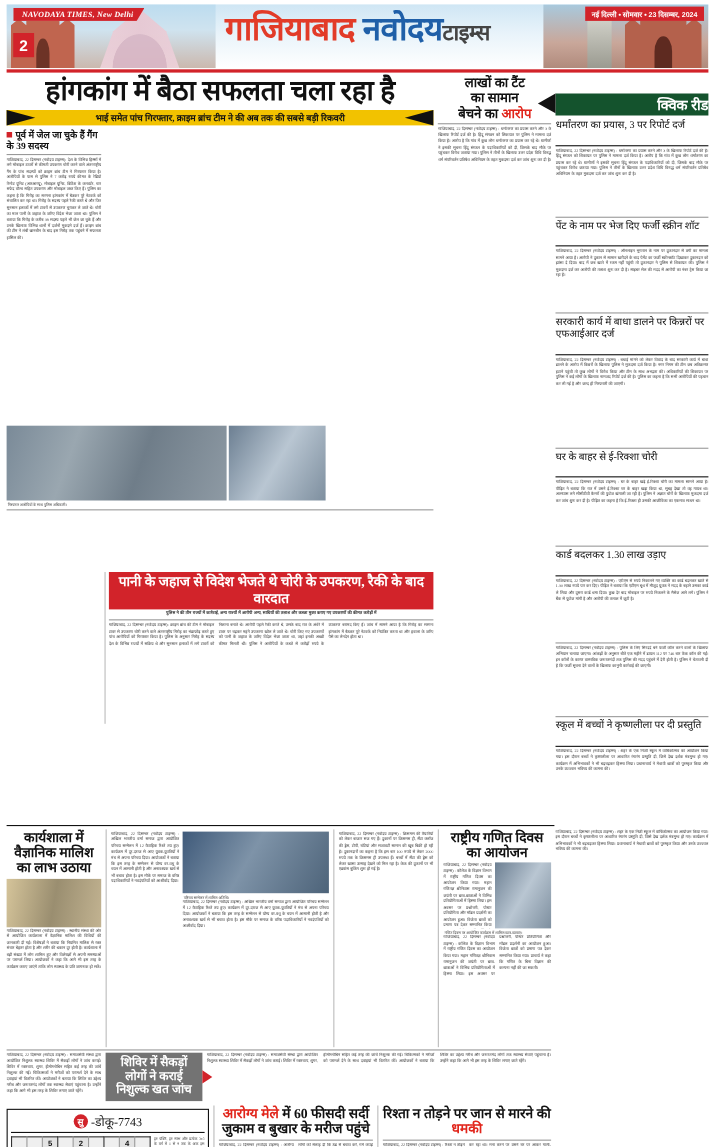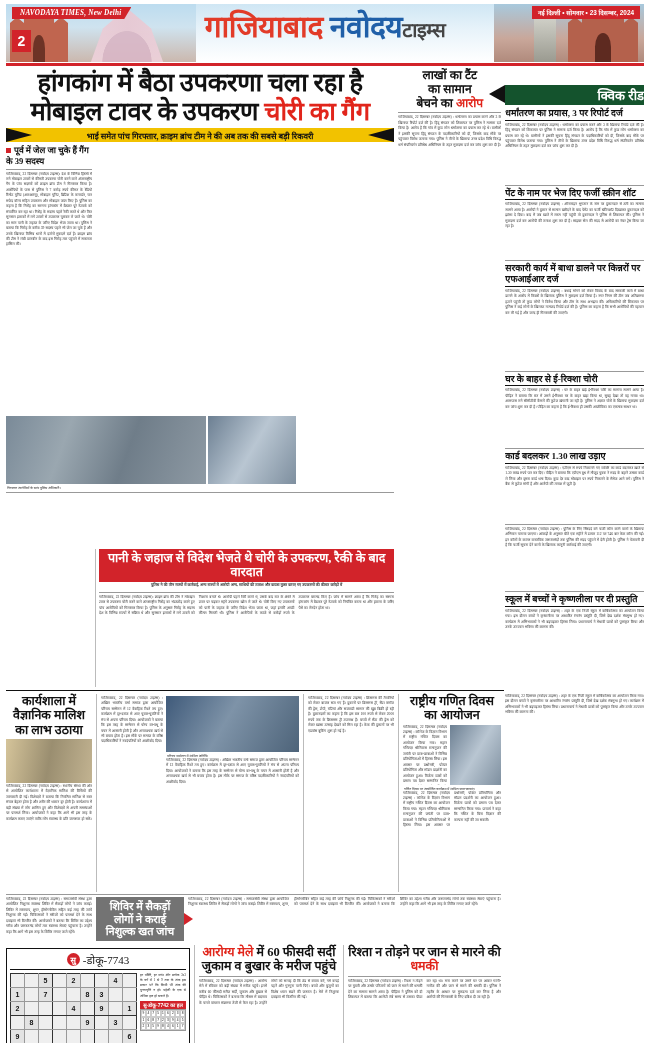--- a/index.html
+++ b/index.html
@@ -54,22 +54,22 @@
      text-align:center;letter-spacing:-.3px;color:#111;}
   .lead-hd .red{color:#e1251b;}
   .subbar{position:relative;background:#f2c200;height:14px;margin-top:2px;display:flex;align-items:center;justify-content:center;}
   .subbar:before{content:"";position:absolute;left:0;top:0;border-left:26px solid #111;border-top:7px solid transparent;border-bottom:7px solid transparent;}
   .subbar:after{content:"";position:absolute;right:0;top:0;border-right:26px solid #111;border-top:7px solid transparent;border-bottom:7px solid transparent;}
   .subbar span{font-size:8.2px;font-weight:bold;font-family:"Liberation Serif",serif;z-index:2;}
   .red-hd{font-family:"Liberation Serif",serif;font-weight:bold;color:#fff;background:#d2232a;
      font-size:12.5px;line-height:1.18;padding:2px 4px;text-align:center;}
   .hd2{font-family:"Liberation Serif",serif;font-weight:bold;font-size:12.5px;line-height:1.15;text-align:center;color:#111;}
   .hd2 .red{color:#e1251b;}
-  .qr-hd{font-family:"Liberation Serif",serif;font-weight:bold;font-size:9.2px;line-height:1.16;color:#111;
-     border-bottom:1px solid #111;padding-bottom:1px;margin-bottom:2px;}
+  .qr-hd{font-family:"Liberation Serif",serif;font-weight:normal;font-size:9.2px;line-height:1.16;color:#111;
+     border-bottom:1px solid #111;padding-bottom:13px;margin-bottom:2px;}
 
   .bullet-hd{font-family:"Liberation Serif",serif;font-weight:bold;font-size:8.6px;line-height:1.25;color:#111;}
   .bullet-hd:before{content:"";display:inline-block;width:5px;height:5px;background:#d2232a;margin-right:3px;}
 
   
   .txt{font-size:3.6px;line-height:1.52;text-align:justify;color:#2b2b2b;
      font-family:"Liberation Serif",serif;word-spacing:.2px;overflow:hidden;}
 
   .photo{background:#b9c4cc;position:relative;overflow:hidden;}
   .photo.p1{background:linear-gradient(110deg,#7a8a98 0%,#9aa7b0 30%,#6f7d89 60%,#8e9aa4 100%);}
@@ -124,22 +124,21 @@
       <span class="mh-t1">गाजियाबाद</span>
       <span class="mh-t2">नवोदय</span><span class="mh-t3">टाइम्स</span>
     </div>
   </div>
   <div class="mh-rule"></div>
 
   <div class="cols">
 
     <div class="colA">
       <div class="lead-hd">
-        <div>हांगकांग में बैठा उपकरणा चला रहा है</div>
-        <div><span>मोबाइल टावर के उपकरण </span><span class="red">चोरी का गैंग</span></div>
+        <div>हांगकांग में बैठा सफलता चला रहा है</div>
       </div>
       <div class="subbar">
         <span>भाई समेत पांच गिरफ्तार, क्राइम ब्रांच टीम ने की अब तक की सबसे बड़ी रिकवरी</span>
       </div>
 
       <div style="display:flex;gap:3px;margin-top:3px;flex-direction:column;">
         <div style="width:86px;">
           <div class="bullet-hd">पूर्व में जेल जा चुके हैं गैंग के 39 सदस्य</div>
           <div class="hrule-thin"></div>
           <div class="txt" style="height:238px;">गाजियाबाद, 22 दिसम्बर (नवोदय टाइम्स): देश के विभिन्न हिस्सों में लगे मोबाइल टावरों से कीमती उपकरण चोरी करने वाले अंतरराष्ट्रीय गैंग के पांच सदस्यों को क्राइम ब्रांच टीम ने गिरफ्तार किया है। आरोपियों के पास से पुलिस ने 7 करोड़ रुपये कीमत के रेडियो रिमोट यूनिट (आरआरयू), मोबाइल यूनिट, ब्रिटिश के कनवर्टर, चार सफेद वॉल्व सहित उपकरण और मोबाइल जब्त किए हैं। पुलिस का कहना है कि गिरोह का सरगना हांगकांग में बैठकर पूरे नेटवर्क को संचालित कर रहा था। गिरोह के सदस्य पहले रैकी करते थे और फिर सुनसान इलाकों में लगे टावरों से उपकरण चुराकर ले जाते थे। चोरी का माल पानी के जहाज के जरिए विदेश भेजा जाता था। पुलिस ने बताया कि गिरोह के करीब 39 सदस्य पहले भी जेल जा चुके हैं और उनके खिलाफ विभिन्न थानों में दर्जनों मुकदमे दर्ज हैं। क्राइम ब्रांच की टीम ने लंबी छानबीन के बाद इस गिरोह तक पहुंचने में सफलता हासिल की।</div>

